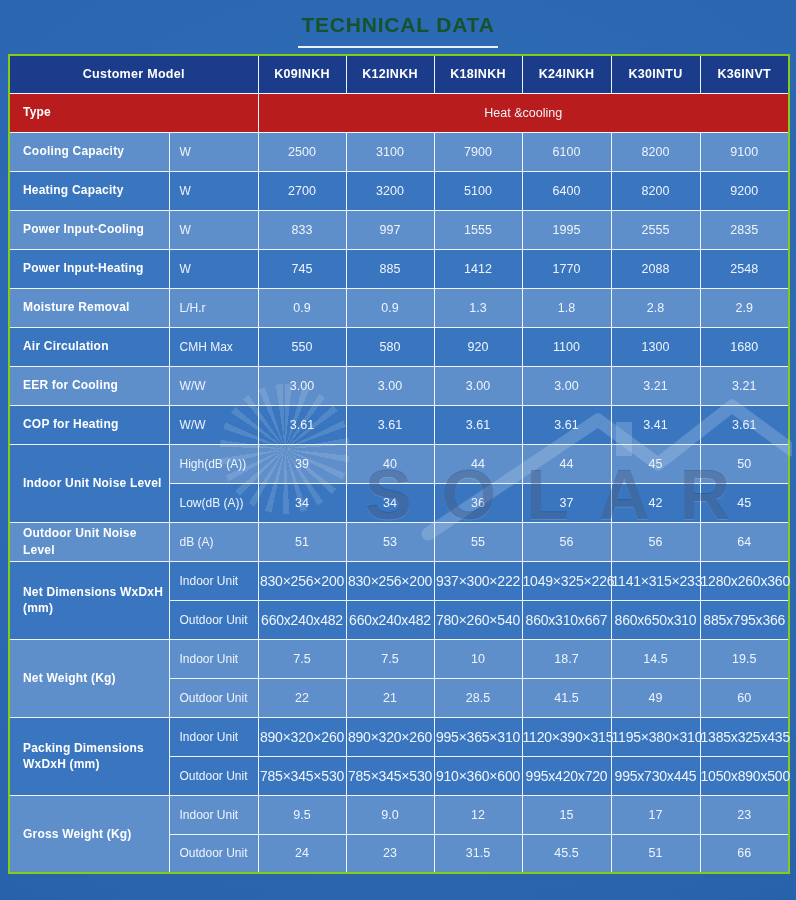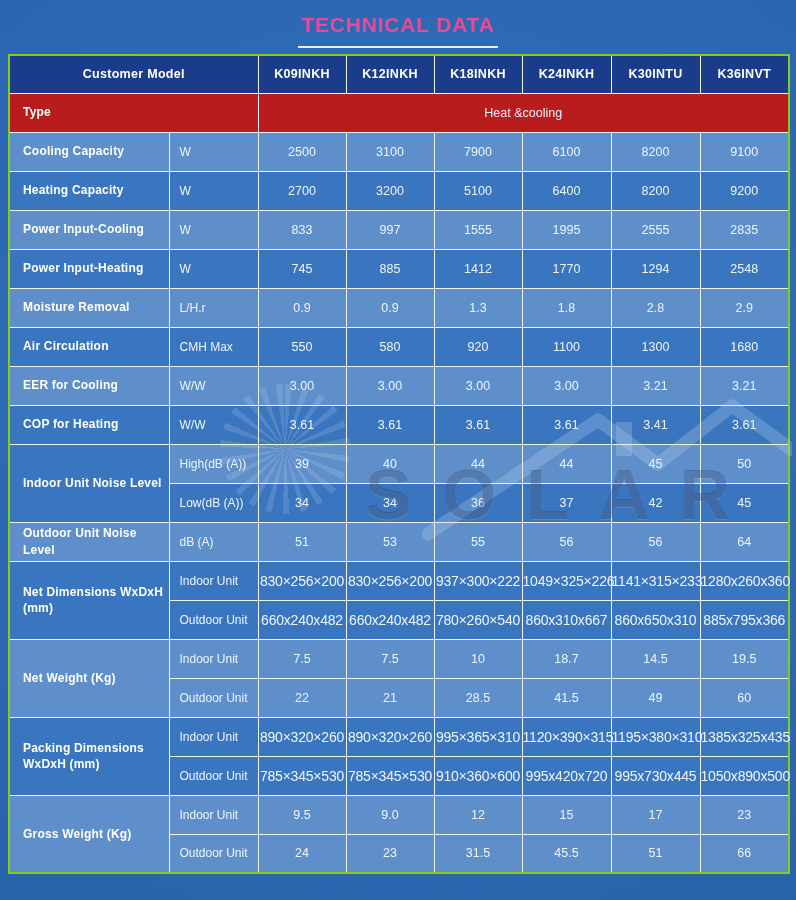--- a/index.html
+++ b/index.html
@@ -5,21 +5,21 @@
   * { box-sizing: border-box; margin: 0; padding: 0; }
   html,body { width: 796px; height: 900px; overflow: hidden; }
   body {
     font-family: "Liberation Sans", sans-serif;
     background: radial-gradient(130% 95% at 50% 40%, #2f70ba 0%, #2b67b0 55%, #235aa2 100%);
     position: relative;
   }
   .title-wrap { text-align: center; padding-top: 13px; height: 54px; }
   .page-title {
     display: inline-block;
-    color: #ec4899;
+    color: #14532d;
     font-size: 21px;
     font-weight: 800;
     letter-spacing: 0.8px;
     padding: 0 3px 9px 3px;
     border-bottom: 2px solid #e9f0fa;
   }
   table.spec {
     width: 780px;
     margin: 0 8px;
     border-collapse: collapse;
@@ -154,21 +154,21 @@
         <td class="val s-light">2555</td>
         <td class="val s-light">2835</td>
       </tr>
       <tr>
         <td class="label s-medium">Power Input-Heating</td>
         <td class="unit s-medium">W</td>
         <td class="val s-medium">745</td>
         <td class="val s-medium">885</td>
         <td class="val s-medium">1412</td>
         <td class="val s-medium">1770</td>
-        <td class="val s-medium">1294</td>
+        <td class="val s-medium">2088</td>
         <td class="val s-medium">2548</td>
       </tr>
       <tr>
         <td class="label s-light">Moisture Removal</td>
         <td class="unit s-light">L/H.r</td>
         <td class="val s-light">0.9</td>
         <td class="val s-light">0.9</td>
         <td class="val s-light">1.3</td>
         <td class="val s-light">1.8</td>
         <td class="val s-light">2.8</td>

